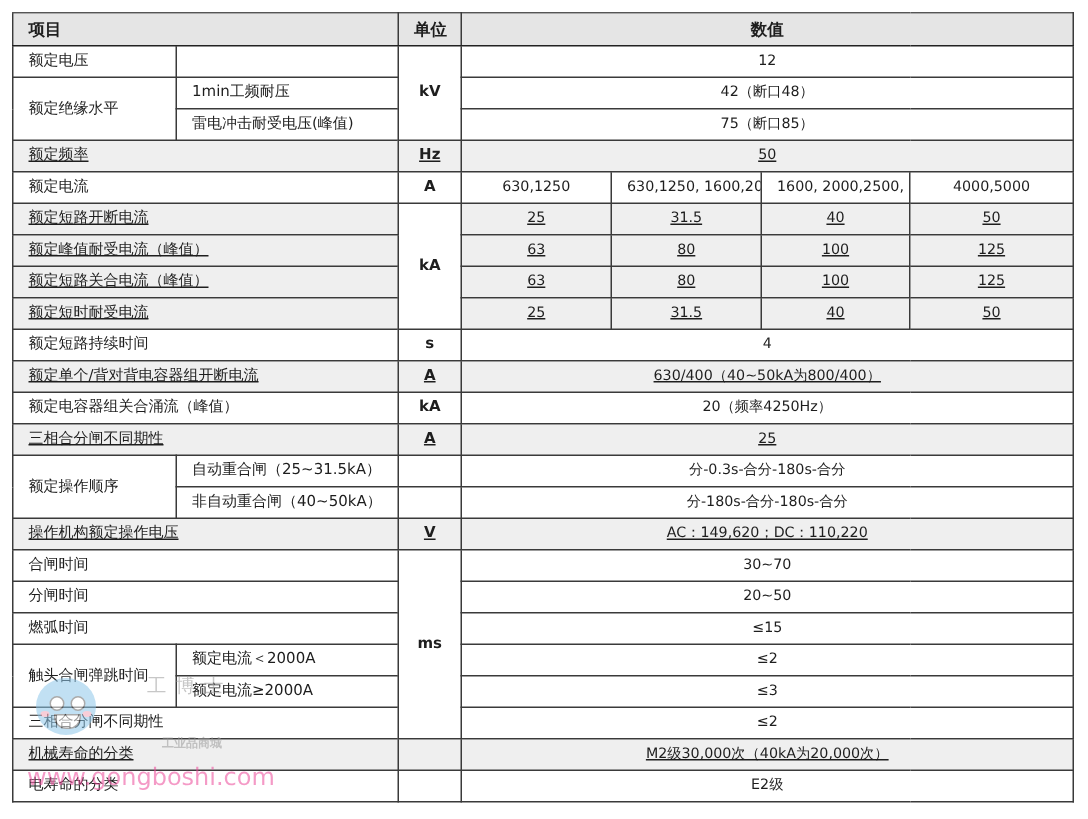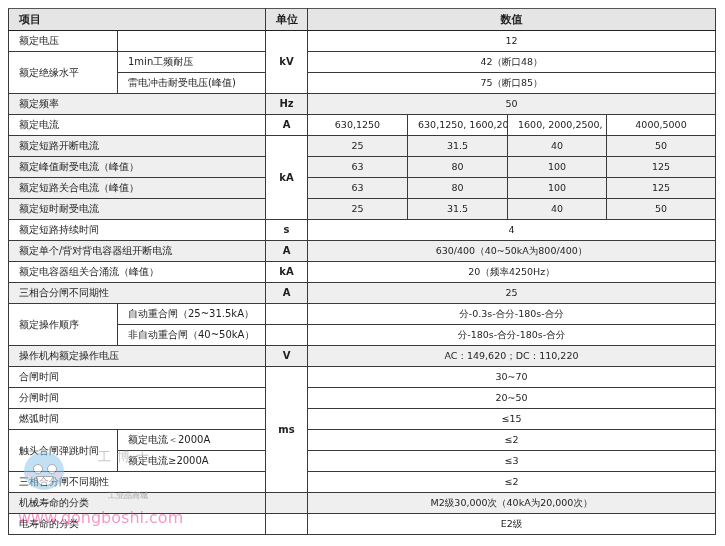--- a/index.html
+++ b/index.html
@@ -10,21 +10,21 @@
   table.spec td, table.spec th { border: 1px solid #3a3a3a; padding: 0 10px; height: 20px;
                line-height: 12px; overflow: hidden; white-space: nowrap; }
   table.spec tr { height: 21px; }
   table.spec thead th { background: #e5e5e5; font-weight: bold; font-size: 11px;
                border-top: 1.5px solid #555; border-bottom: 1.5px solid #222; height: 21px; }
   th.h-item { text-align: left; }
   th.h-unit, th.h-val { text-align: center; }
   td.item { text-align: left; margin-left: 19px; }
   td.unit { text-align: center; font-weight: bold; font-size: 10px; }
   td.val { text-align: center; font-size: 9.5px; }
-  tr.shade td.item, tr.shade td.val, tr.shade td.unit.shaded { background: #efefef; }
+  tr.shade td.item, tr.shade td.val, tr.shade td.unit.shaded { background: #efefef; text-decoration: underline; }
   td.tall { white-space: normal; line-height: 12px; padding-top: 1px; padding-bottom: 1px; }
   tr.rated-current { height: 36px; }
   .watermark { position: absolute; left: 18px; top: 444px; width: 150px; height: 85px;
                pointer-events: none; opacity: 0.55; }
   .wm-face { position: absolute; left: 6px; top: 8px; width: 40px; height: 38px;
              border-radius: 50%; background: #8fc8ea; }
   .wm-eye { position: absolute; top: 12px; width: 8px; height: 8px; border-radius: 50%;
             background: #fff; border: 1px solid #666; }
   .wm-mouth { position: absolute; left: 12px; top: 24px; width: 16px; height: 8px;
               border-radius: 0 0 8px 8px; background: #fff; border: 1px solid #666; }

